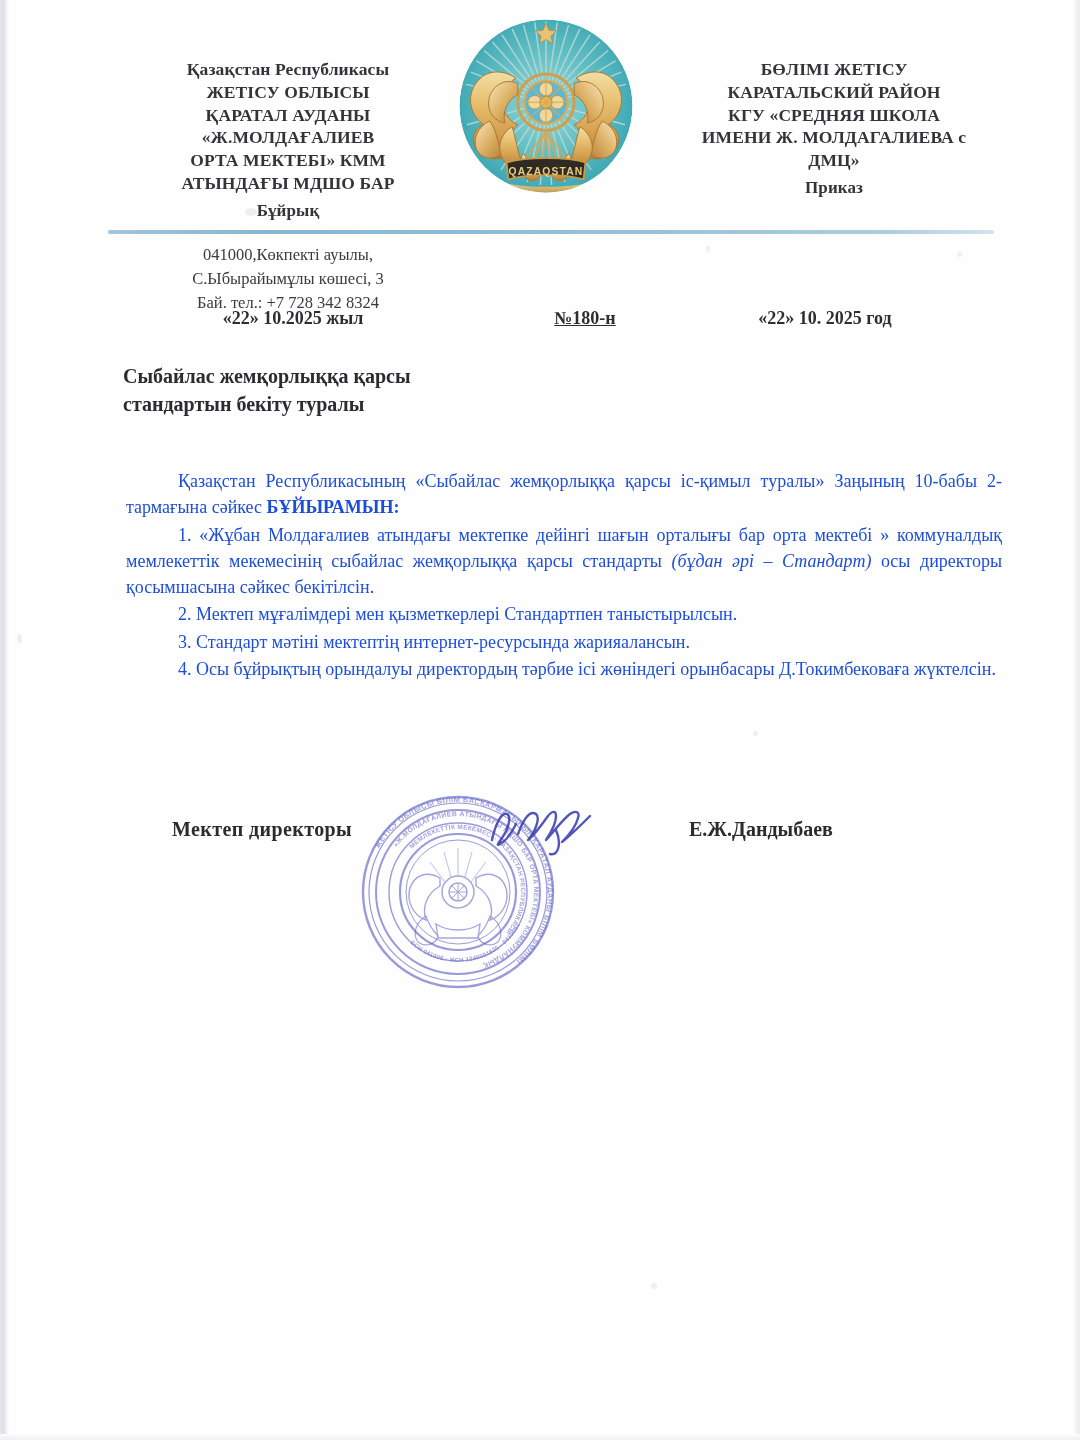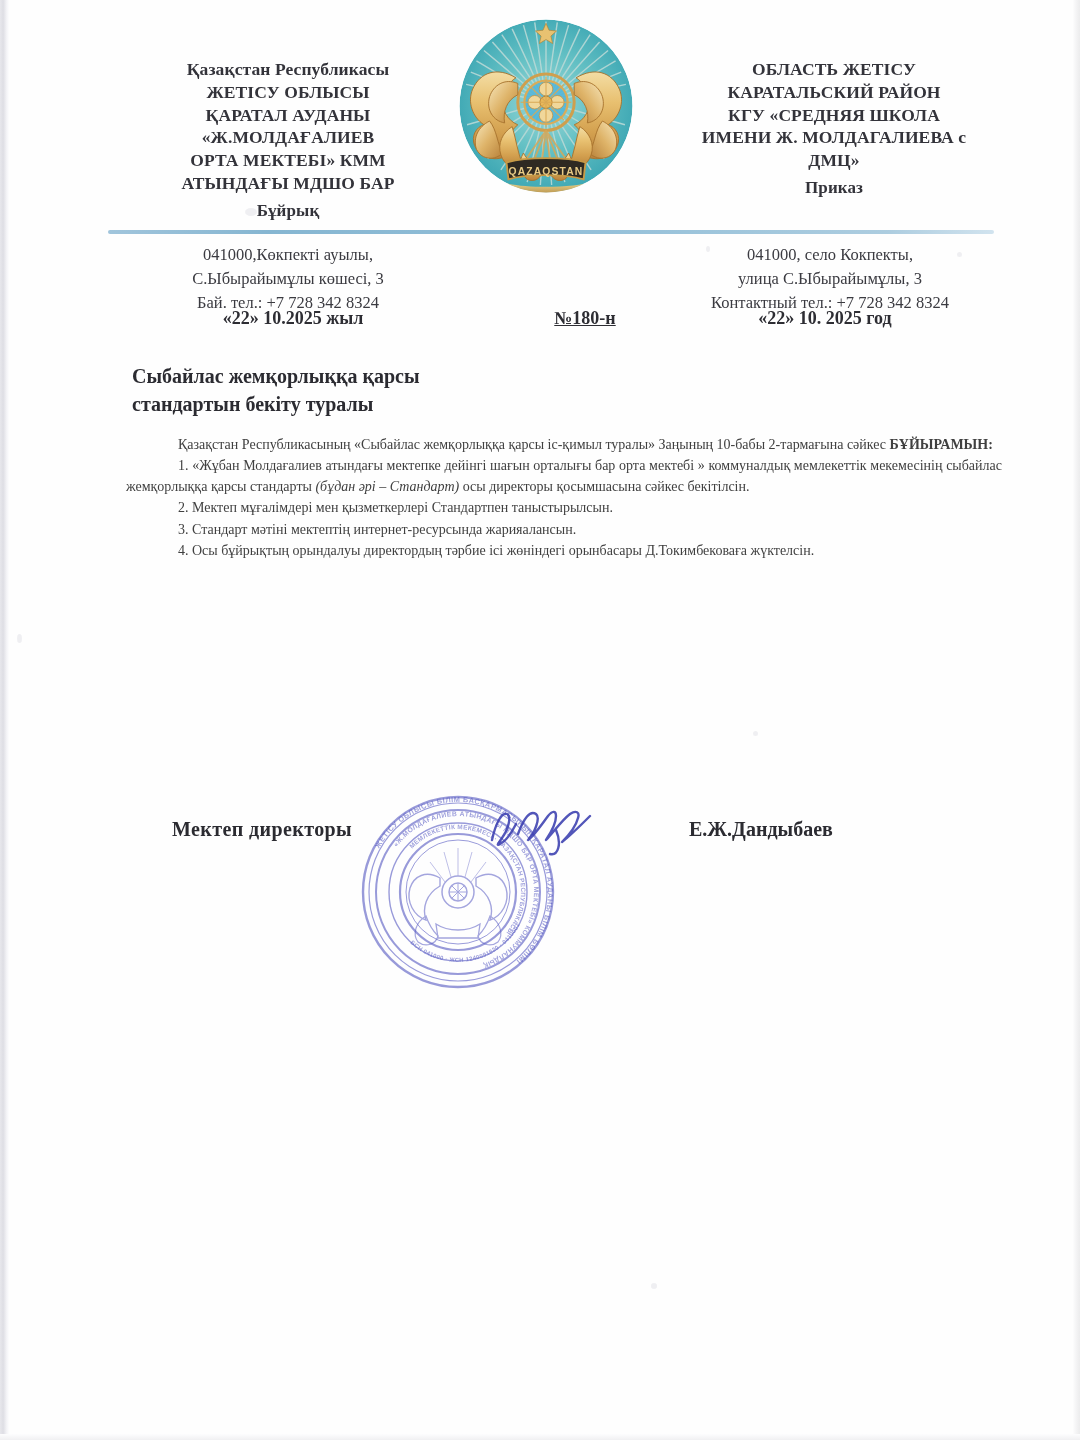--- a/index.html
+++ b/index.html
@@ -116,40 +116,40 @@
     color: #2d2d33;
   }
   .daterow span { position: absolute; white-space: nowrap; }
   .date-left   { left: 128px; width: 330px; text-align: center; }
   .date-number { left: 420px; width: 330px; text-align: center; text-decoration: underline; }
   .date-right  { left: 660px; width: 330px; text-align: center; }
 
   
   .subject {
     position: absolute;
-    left: 132px;
+    left: 123px;
     top: 362px;
     width: 430px;
     font-size: 20px;
     font-weight: bold;
     line-height: 1.42;
     color: #2b2b31;
   }
   .subject div { white-space: nowrap; }
 
   
   .body-text {
     position: absolute;
     left: 126px;
-    top: 435px;
+    top: 468px;
     width: 876px;
-    font-size: 14px;
+    font-size: 18px;
     line-height: 1.46;
     text-align: justify;
-    color: #404040;
+    color: #1d4ed8;
   }
   .body-text p {
     margin: 0 0 1px 0;
     text-indent: 52px;
     text-align: justify;
     text-justify: inter-word;
   }
   .body-text b { font-weight: bold; }
   .body-text i { font-style: italic; }
 
@@ -367,42 +367,37 @@
 
           <path d="M58 160 C78 154 122 154 142 160 L140 178 C120 172 80 172 60 178 Z" fill="#2f2a22" stroke="#c79a46" stroke-width="2"></path>
           <text x="100" y="173" text-anchor="middle" font-family="Liberation Sans, sans-serif" font-size="11" font-weight="bold" fill="#e8cb86" letter-spacing="1.2">QAZAQSTAN</text>
 
           <path d="M50 180 C70 188 130 188 150 180 L150 196 L50 196 Z" fill="url(#gGold)" opacity=".9"></path>
         </g>
       </svg>
     </div>
 
     <div class="org-block right">
-      <div class="org-line">ОБЛАСТЬ ЖЕТІСУ</div>
+      <div class="org-line">БӨЛІМІ ЖЕТІСУ</div>
       <div class="org-line">КАРАТАЛЬСКИЙ РАЙОН</div>
       <div class="org-line">КГУ  «СРЕДНЯЯ ШКОЛА</div>
       <div class="org-line">ИМЕНИ Ж. МОЛДАГАЛИЕВА с</div>
       <div class="org-line">ДМЦ»</div>
       <div class="org-line doctype">Приказ</div>
     </div>
   </div>
 
   <div class="divider"></div>
 
   <div class="addr left">
     <div>041000,Көкпекті ауылы,</div>
     <div>С.Ыбырайымұлы көшесі, 3</div>
     <div>Бай. тел.: +7 728 342 8324</div>
   </div>
 
-  <div class="addr right">
-    <div>041000, село Кокпекты,</div>
-    <div>улица  С.Ыбырайымұлы, 3</div>
-    <div>Контактный тел.: +7 728 342 8324</div>
-  </div>
 
   <div class="daterow">
     <span class="date-left">«22» 10.2025 жыл</span>
     <span class="date-number">№180-н</span>
     <span class="date-right">«22» 10. 2025 год</span>
   </div>
 
   <div class="subject">
     <div>Сыбайлас жемқорлыққа қарсы</div>
     <div>стандартын бекіту туралы</div>

